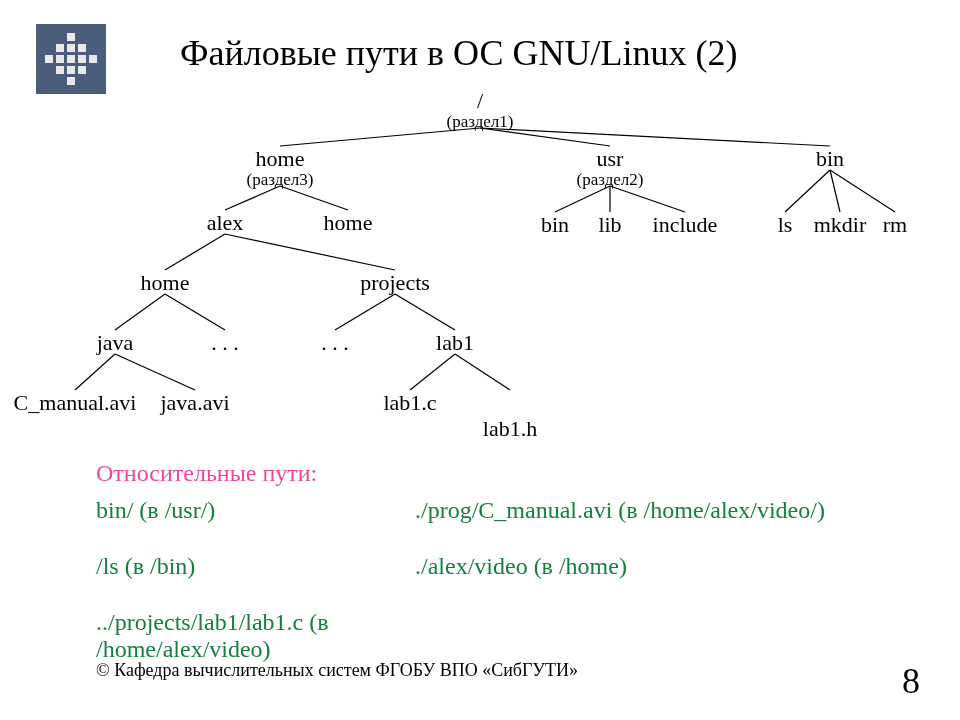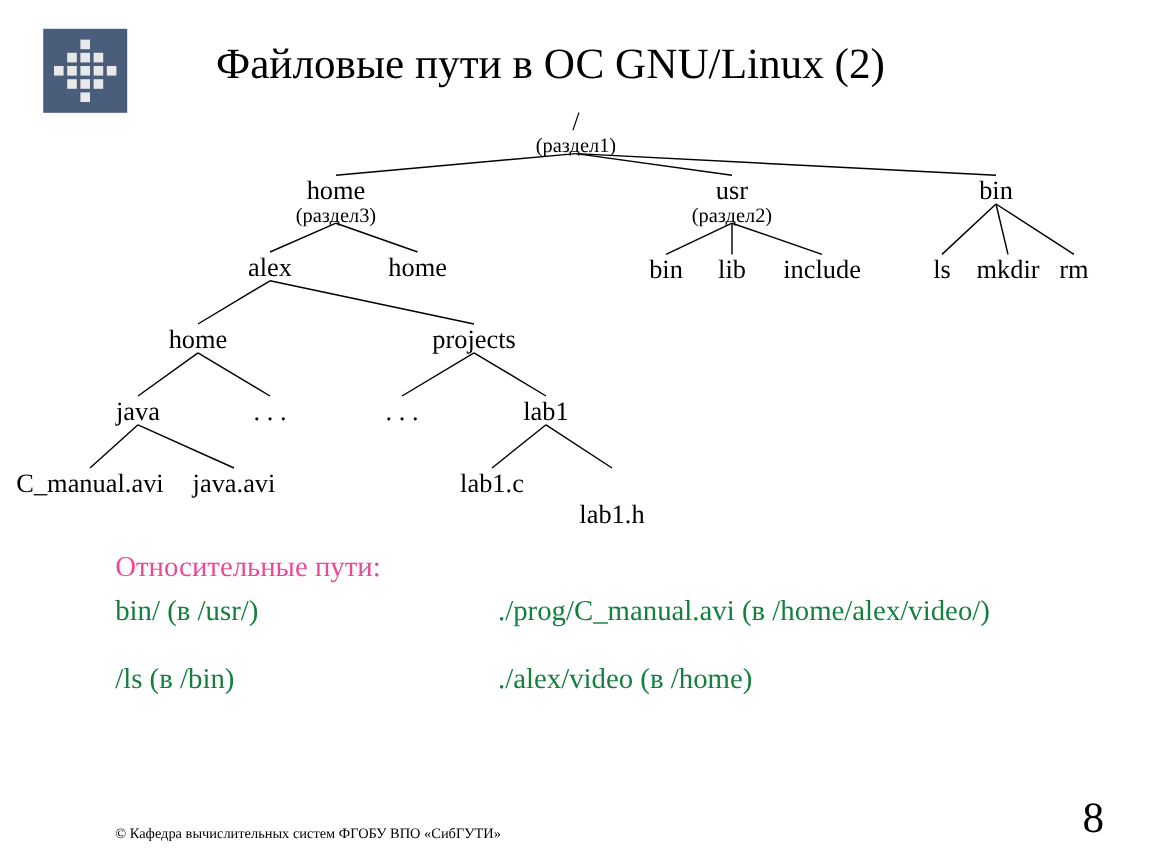--- a/index.html
+++ b/index.html
@@ -66,23 +66,23 @@
   .paths-grid {
     display: grid;
     grid-template-columns: 290px auto;
     column-gap: 20px;
     row-gap: 10px;
     color: #15803d;
     gap: 29px;
   }
   .footer {
     position: absolute;
-    bottom: 18px;
+    bottom: 39px;
     left: 96px;
-    font-size: 12px;
+    font-size: 18px;
     color: #000;
   }
   .pagenum {
     position: absolute;
     bottom: 18px;
     right: 40px;
     font-size: 36px;
     color: #000;
   }
   .tree svg {
@@ -168,19 +168,20 @@
       </div>
   </div>
 
   <div class="paths">
     <div class="paths-header">Относительные пути:</div>
     <div class="paths-grid" id="paths-grid">
         <div>bin/ (в /usr/)</div>
         <div>./prog/C_manual.avi (в /home/alex/video/)</div>
         <div>/ls (в /bin)</div>
         <div>./alex/video (в /home)</div>
+        <div>../projects/lab1/lab1.c (в /home/alex/video)</div>
       </div>
   </div>
 
   <div class="footer">© Кафедра вычислительных систем ФГОБУ ВПО «СибГУТИ»</div>
   <div class="pagenum">8</div>
 
 </div>
 
 </body></html>

